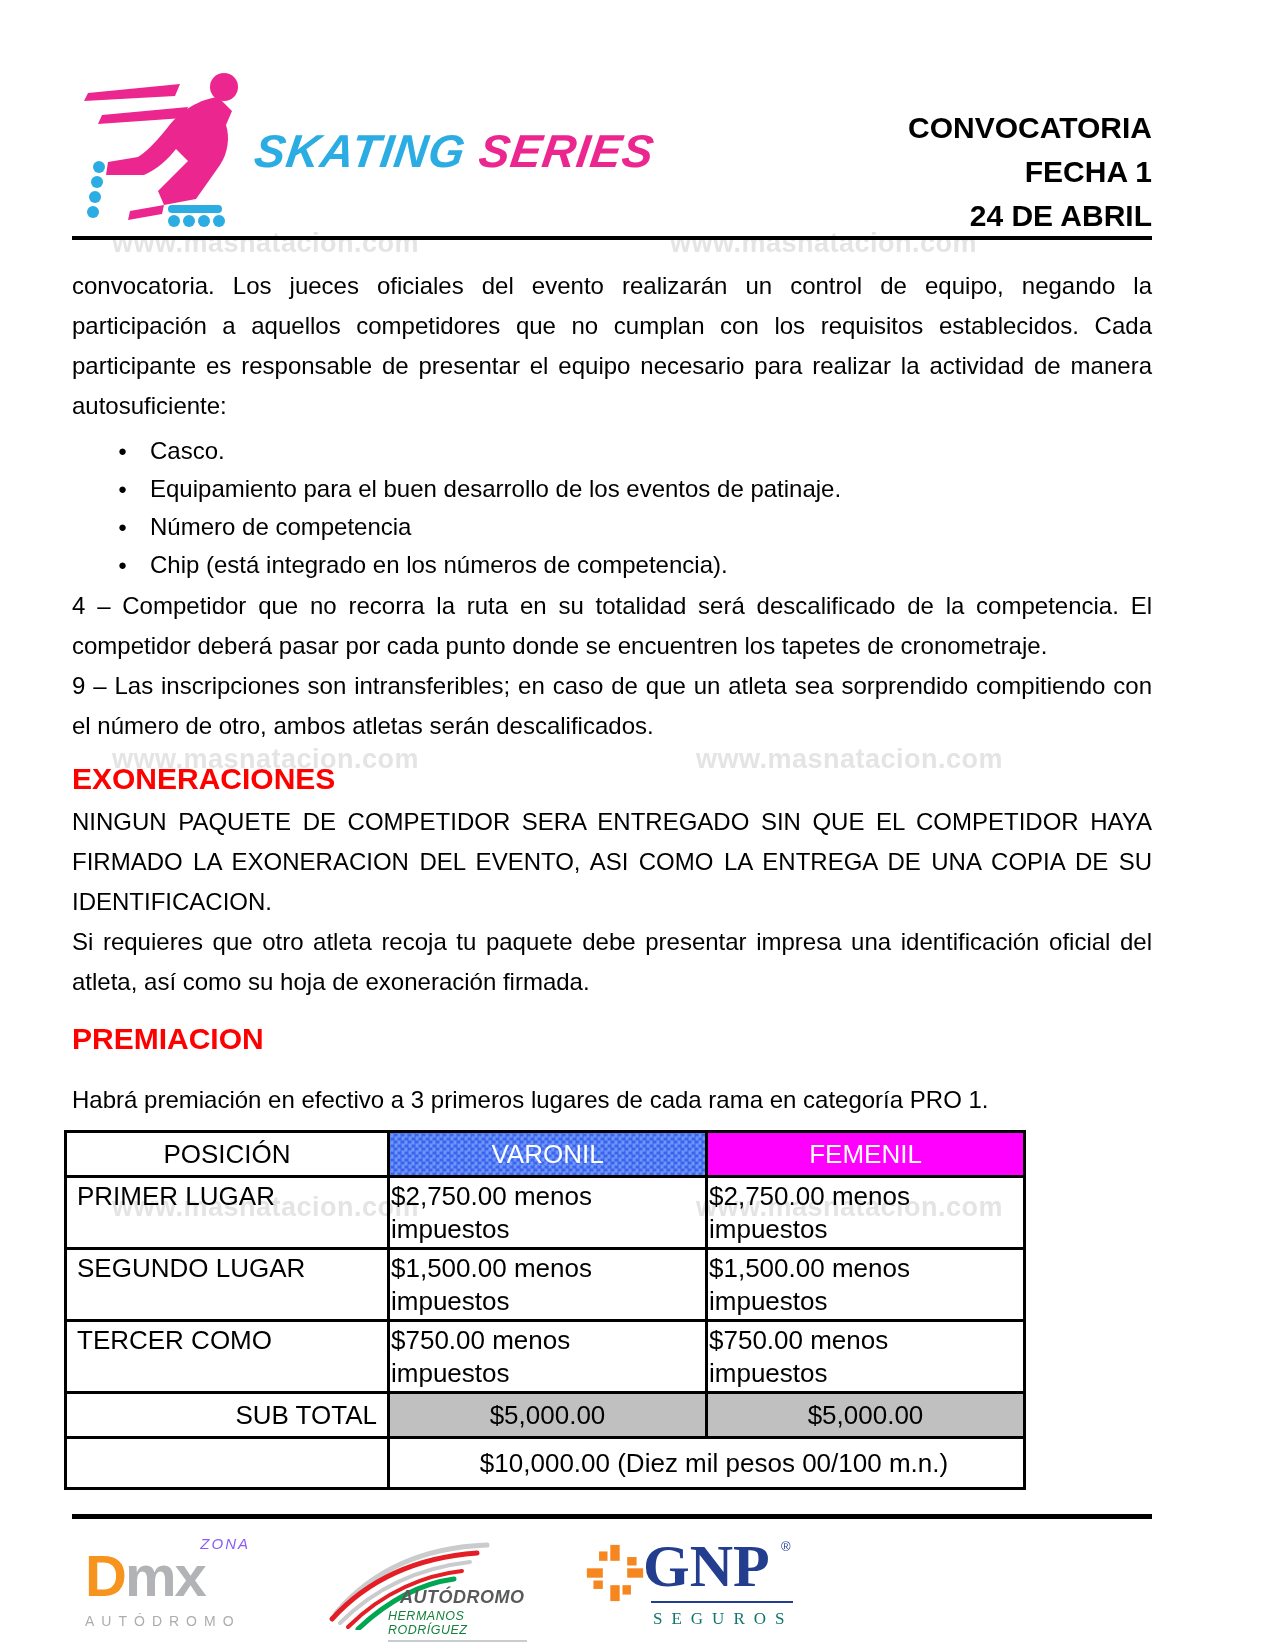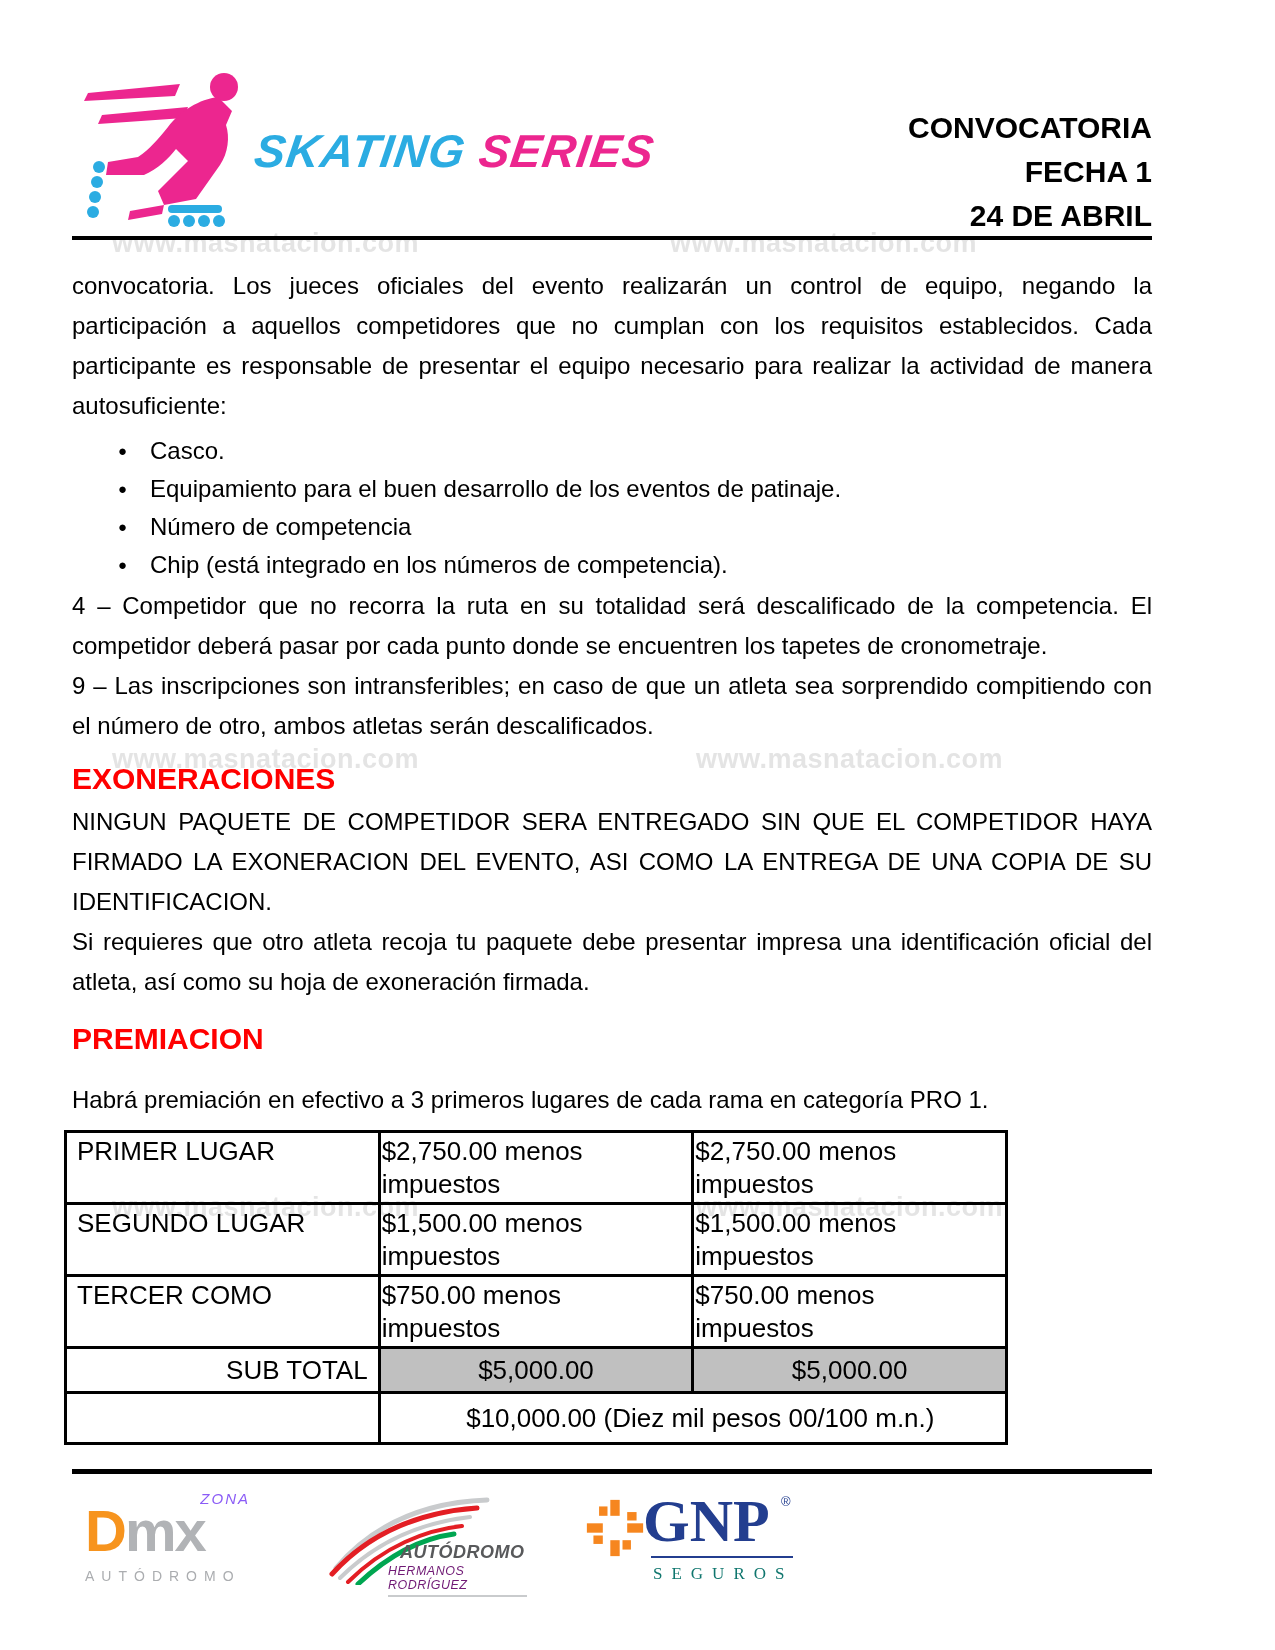--- a/index.html
+++ b/index.html
@@ -61,21 +61,21 @@
              font-style:italic;letter-spacing:2px;}
   .dmx .mark{position:absolute;left:0;top:12px;font-weight:800;font-size:58px;line-height:58px;
              letter-spacing:-2px;}
   .dmx .d{color:#F7941E;}
   .dmx .mx{color:#B1B3B6;}
   .dmx .sub{position:absolute;left:0;top:78px;color:#ABADB0;font-size:14px;letter-spacing:7px;}
   .ahr{width:205px;position:relative;height:110px;margin-left:62px;}
   .ahr svg{position:absolute;left:0;top:0;}
   .ahr .l1{position:absolute;left:78px;top:52px;color:#58595B;font-weight:700;
            font-style:italic;font-size:18px;letter-spacing:.5px;}
-  .ahr .l2{position:absolute;left:66px;top:74px;color:#701a75;font-style:italic;
+  .ahr .l2{position:absolute;left:66px;top:74px;color:#15803d;font-style:italic;
            font-size:12.5px;letter-spacing:.5px;border-bottom:2px solid #C9CBCD;
            padding-bottom:3px;}
   .gnp{width:210px;position:relative;height:110px;margin-left:58px;}
   .gnp svg{position:absolute;left:0;top:8px;}
   .gnp .name{position:absolute;left:58px;top:0px;color:#233E8F;font-family:"Liberation Serif",serif;
              font-weight:700;font-size:60px;line-height:62px;letter-spacing:0px;}
   .gnp .reg{position:absolute;left:196px;top:4px;color:#233E8F;font-size:13px;}
   .gnp .bar{position:absolute;left:66px;top:66px;width:142px;border-top:2px solid #233E8F;}
   .gnp .sub{position:absolute;left:68px;top:74px;color:#0f766e;font-size:17px;
             font-family:"Liberation Serif",serif;font-weight:400;letter-spacing:9px;}
@@ -146,20 +146,25 @@
     <h2 class="red-head h-exo">EXONERACIONES</h2>
     <p class="just">NINGUN PAQUETE DE COMPETIDOR SERA ENTREGADO SIN QUE EL COMPETIDOR HAYA FIRMADO LA EXONERACION DEL EVENTO, ASI COMO LA ENTREGA DE UNA COPIA DE SU IDENTIFICACION.</p>
     <p class="just">Si requieres que otro atleta recoja tu paquete debe presentar impresa una identificación oficial del atleta, así como su hoja de exoneración firmada.</p>
 
     <h2 class="red-head h-prem">PREMIACION</h2>
     <p>Habrá premiación en efectivo a 3 primeros lugares de cada rama en categoría PRO 1.</p>
 
     <table class="prize">
       <tbody>
         <tr>
+          <th class="c-pos">POSICIÓN</th>
+          <th class="c-var">VARONIL</th>
+          <th class="c-fem">FEMENIL</th>
+        </tr>
+        <tr>
           <td class="pos">PRIMER LUGAR</td>
           <td class="val">$2,750.00 menos
 impuestos</td>
           <td class="val">$2,750.00 menos
 impuestos</td>
         </tr>
         <tr>
           <td class="pos">SEGUNDO LUGAR</td>
           <td class="val">$1,500.00 menos
 impuestos</td>

